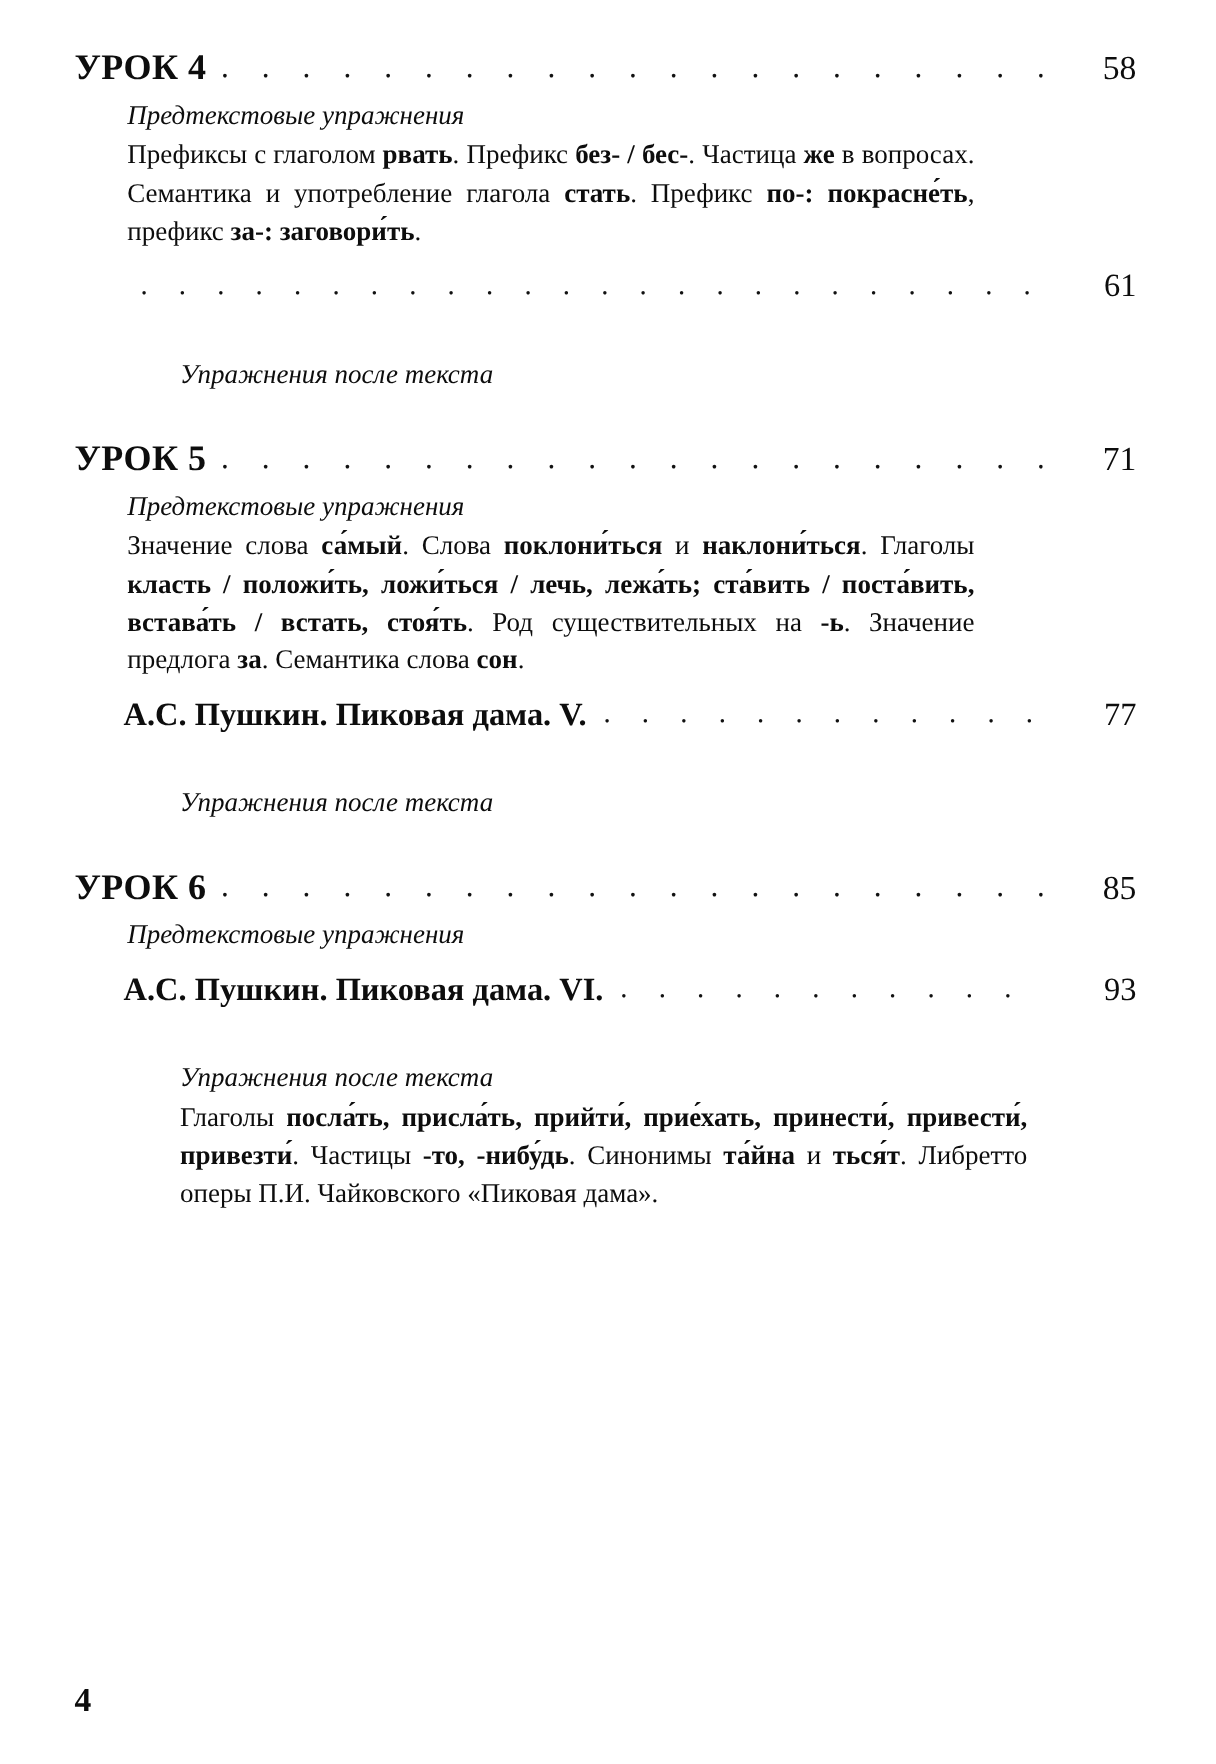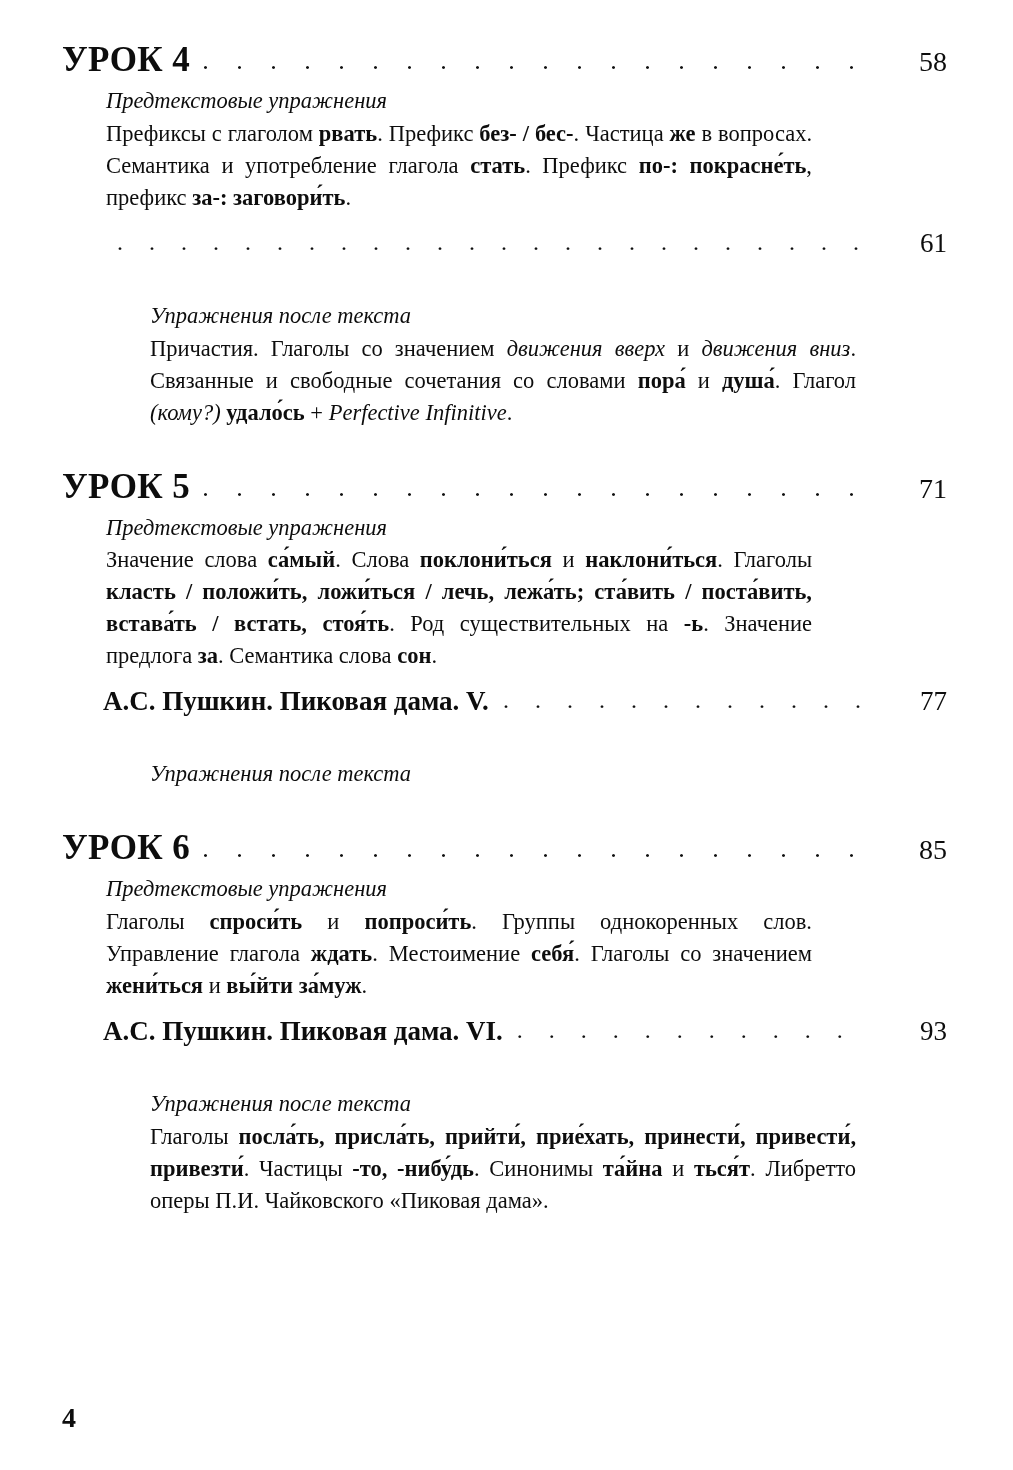--- a/index.html
+++ b/index.html
@@ -37,21 +37,21 @@
     align-items: baseline;
     width: 885px;
   }
   .entry-row.lesson { margin-top: 0; }
 
   .entry-title {
     white-space: nowrap;
     flex: 0 0 auto;
   }
   .entry-title.lesson {
-    font-size: 35px;
+    font-size: 30px;
     font-weight: bold;
     letter-spacing: 0.4px;
     line-height: 1.0;
   }
   .entry-title.work {
     font-size: 27px;
     font-weight: bold;
     line-height: 1.0;
   }
 
@@ -136,21 +136,20 @@
           <div class="sub-heading">Предтекстовые упражнения</div>
           <div class="sub-body">Префиксы с глаголом <b>рвать</b>. Префикс <b>без- / бес-</b>. Частица <b>же</b> в вопросах. Семантика и употребление глагола <b>стать</b>. Префикс <b>по-: покрасне́ть</b>, префикс <b>за-: заговори́ть</b>.</div>
         </div>
         <div class="work-entry">
           <div class="entry-row work">
             <span class="leader work">. . . . . . . . . . . . . . . . . . . . . . . . . . . . . . . . . . . . . . . . . . . . . . . . . . . . . . .</span>
             <span class="entry-page work">61</span>
           </div>
           <div class="sub-block">
             <div class="sub-heading">Упражнения после текста</div>
-            <div class="sub-body">Причастия. Глаголы со значением <i>движения вверх</i> и <i>движения вниз</i>. Связанные и свободные сочетания со словами <b>пора́</b> и <b>душа́</b>. Глагол <i>(кому?)</i> <b>удало́сь</b> + <i>Perfective Infinitive</i>.</div>
           </div>
         </div>
       </div>
       <div class="lesson-group">
         <div class="entry-row lesson">
           <span class="entry-title lesson">УРОК 5</span>
           <span class="leader lesson">. . . . . . . . . . . . . . . . . . . . . . . . . . . . . . . . . . . . . . . . . . . . . . . . . . . . . . .</span>
           <span class="entry-page lesson">71</span>
         </div>
         <div class="sub-block">
@@ -169,21 +168,20 @@
         </div>
       </div>
       <div class="lesson-group">
         <div class="entry-row lesson">
           <span class="entry-title lesson">УРОК 6</span>
           <span class="leader lesson">. . . . . . . . . . . . . . . . . . . . . . . . . . . . . . . . . . . . . . . . . . . . . . . . . . . . . . .</span>
           <span class="entry-page lesson">85</span>
         </div>
         <div class="sub-block">
           <div class="sub-heading">Предтекстовые упражнения</div>
-          <div class="sub-body">Глаголы <b>спроси́ть</b> и <b>попроси́ть</b>. Группы однокоренных слов. Управление глагола <b>ждать</b>. Местоимение <b>себя́</b>. Глаголы со значением <b>жени́ться</b> и <b>вы́йти за́муж</b>.</div>
         </div>
         <div class="work-entry">
           <div class="entry-row work">
             <span class="entry-title work">А.С. Пушкин. Пиковая дама. VI.</span>
             <span class="leader work">. . . . . . . . . . . . . . . . . . . . . . . . . . . . . . . . . . . . . . . . . . . . . . . . . . . . . . .</span>
             <span class="entry-page work">93</span>
           </div>
           <div class="sub-block">
             <div class="sub-heading">Упражнения после текста</div>
             <div class="sub-body">Глаголы <b>посла́ть, присла́ть, прийти́, прие́хать, принести́, привести́, привезти́</b>. Частицы <b>-то, -нибу́дь</b>. Синонимы <b>та́йна</b> и <b>ться́т</b>. Либретто оперы П.И. Чайковского «Пиковая дама».</div>

